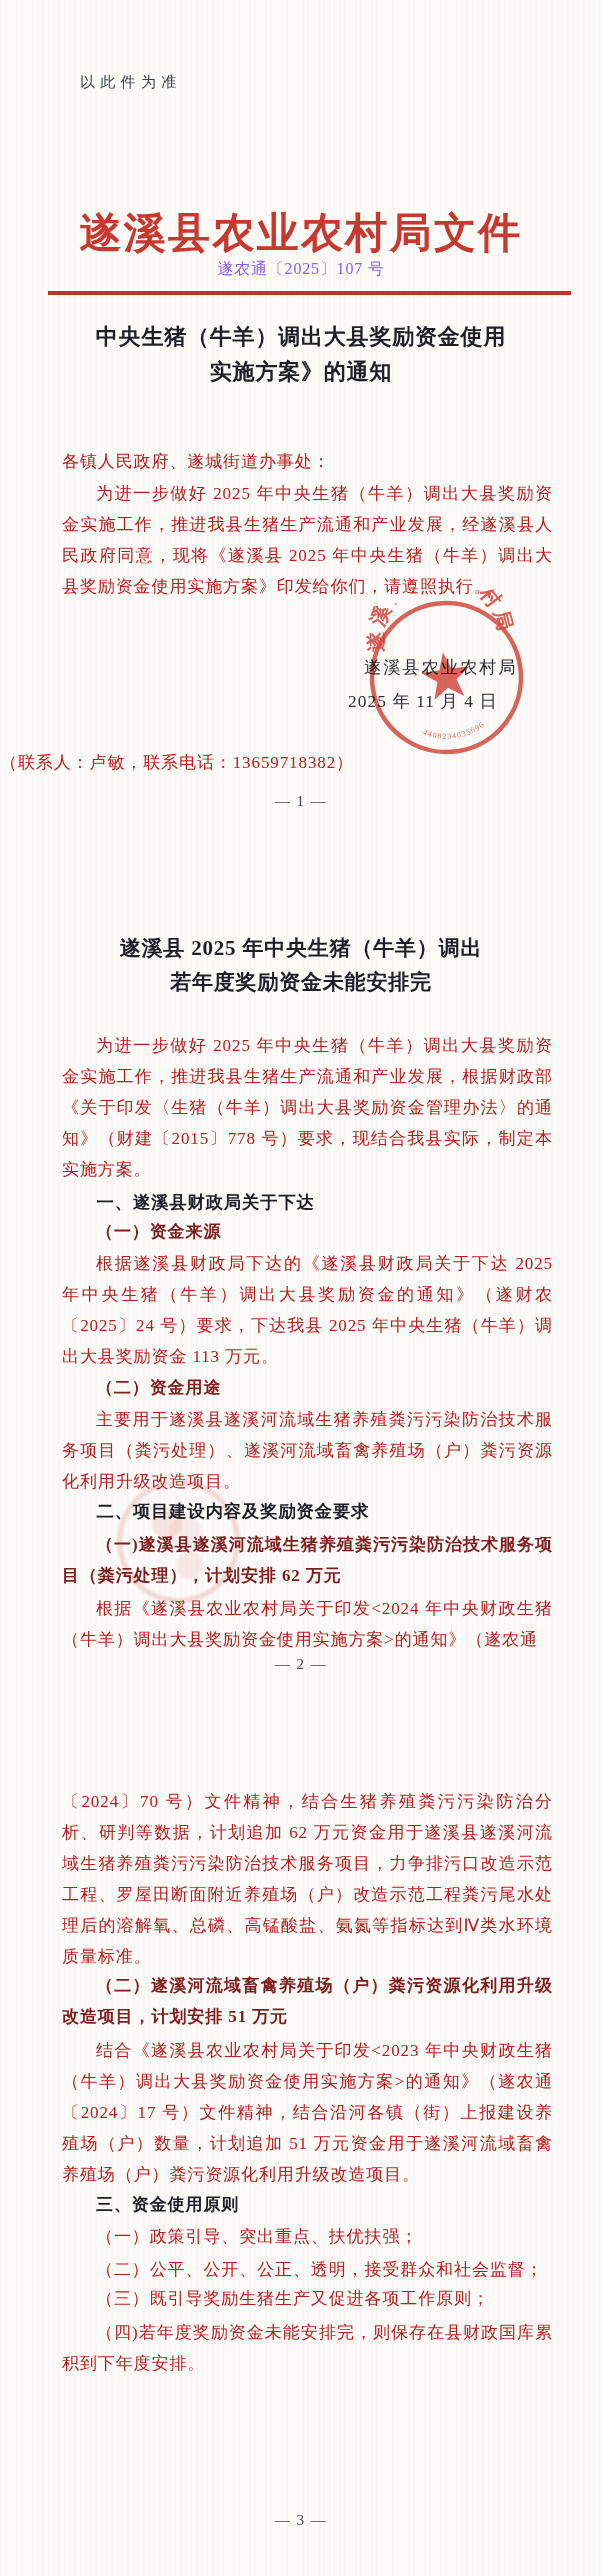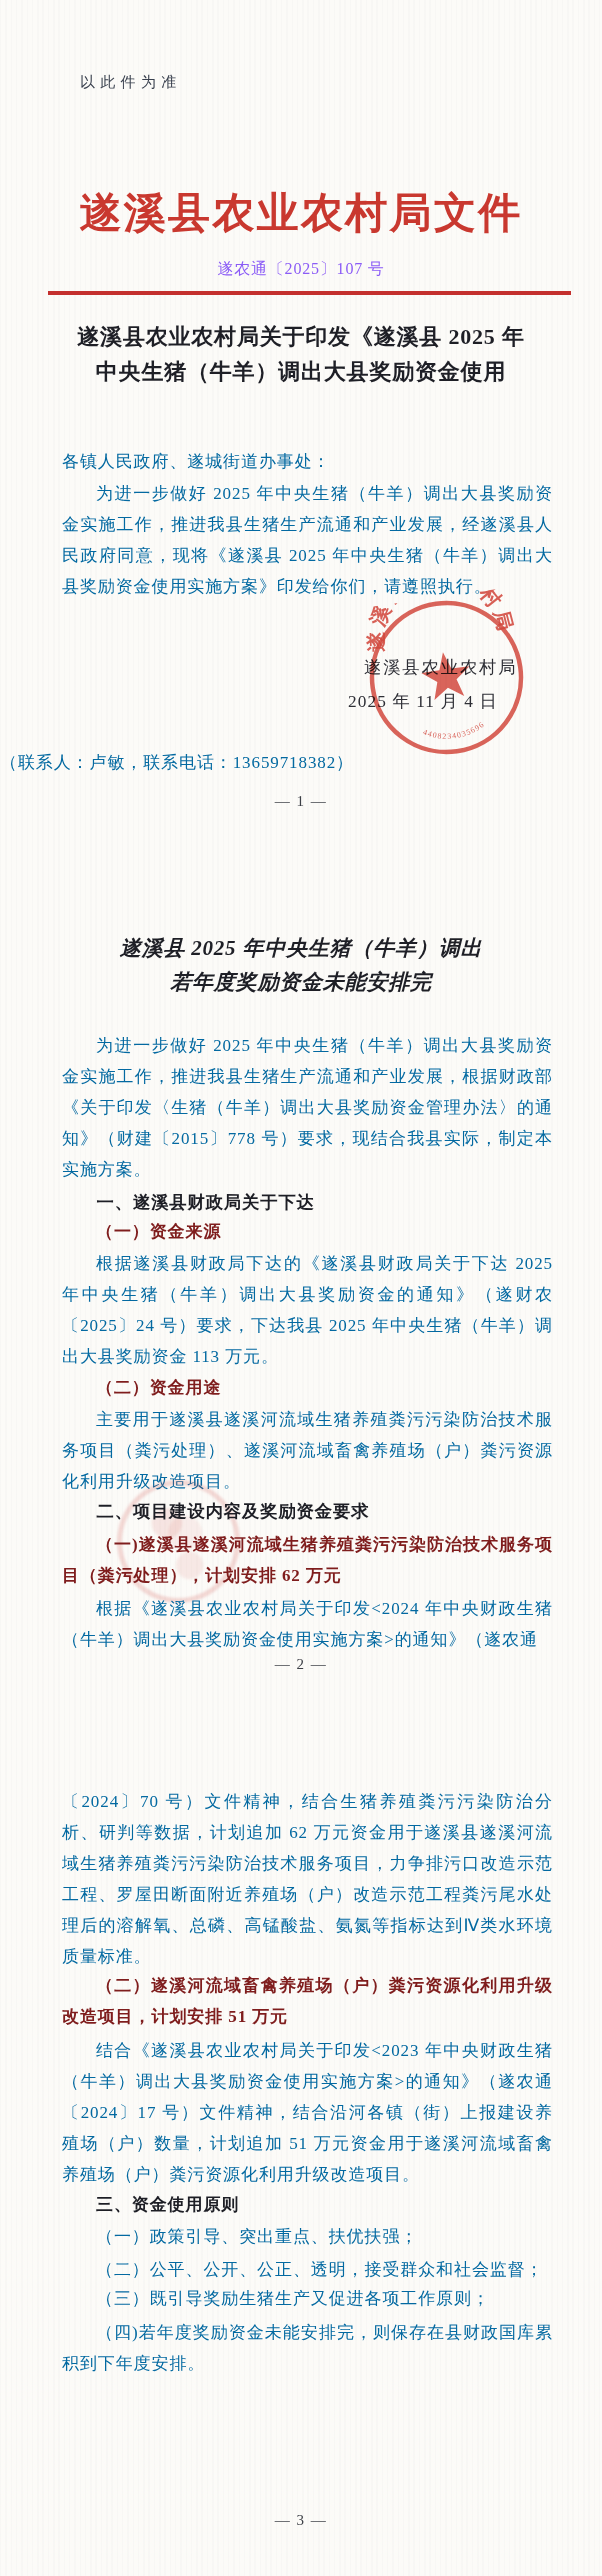--- a/index.html
+++ b/index.html
@@ -14,54 +14,54 @@
     color:#2e2f36;
   }
   .abs{ position:absolute; }
   .center{ left:0; width:602px; text-align:center; }
   .col{ left:62px; width:491px; }
   .para{
     font-size:17px;
     line-height:31px;
     text-align:justify;
     letter-spacing:0.9px;
-    color:#0369a1;
+    color:#b91c1c;
   }
   .indent{ text-indent:2em; }
   .bold{ font-weight:bold; color:#7f1d1d; }
   .hei{ font-family:"Liberation Sans", sans-serif; font-weight:bold; color:#1d1e25; }
   .annotation{
     font-size:15px;
     letter-spacing:5.3px;
     color:#39404e;
     font-weight:500;
   }
   .banner{
     font-size:42px;
     font-weight:900;
     letter-spacing:2.3px;
     color:#c9382f;
     line-height:47px;
+    margin-top:20px;
   }
   .docnum{ font-size:16px; letter-spacing:0.8px; color:#8b5cf6; }
   .red-rule{ height:3.8px; background:#c4302e; }
   .doc-title{
     font-size:22px;
     font-weight:bold;
     line-height:35px;
     color:#1e1f26;
     letter-spacing:0.8px;
   }
   .plan-title{
     font-size:21px;
     font-weight:bold;
     line-height:34px;
     color:#1e1f26;
     letter-spacing:0.8px;
-    font-style:italic;
   }
   .sig{ font-size:17.3px; letter-spacing:1.9px; color:#2e2f36; }
   .footer-num{ font-size:15px; letter-spacing:1.5px; color:#3c3f46; }
   .seal-svg{ mix-blend-mode:multiply; transform:rotate(-8deg); }
   .bleed-seal{
     width:123px; height:123px;
     border-radius:50%;
     border:5.3px solid rgba(205,72,64,0.20);
     background:
       radial-gradient(circle at 38% 35%, rgba(205,72,64,0.12) 0 14%, rgba(0,0,0,0) 16%),
@@ -76,22 +76,22 @@
 
 <div class="abs annotation" style="left:80px; top:73px;">以此件为准</div>
 
 <div class="abs center banner" style="top:190px;">遂溪县农业农村局文件</div>
 
 <div class="abs center docnum" style="top:259px;">遂农通〔2025〕107 号</div>
 
 <div class="abs red-rule" style="left:48px; top:291px; width:523px;"></div>
 
 <div class="abs center" style="top:319px;">
-  <div class="doc-title">遂溪县农业农村局关于印发《遂溪县 2025 年</div>
   <div class="doc-title">中央生猪（牛羊）调出大县奖励资金使用</div>
+  <div class="doc-title">实施方案》的通知</div>
 </div>
 
 <div class="abs col para" style="top:446px;">各镇人民政府、遂城街道办事处：</div>
 
 <div class="abs col para indent" style="top:478px;">为进一步做好 2025 年中央生猪（牛羊）调出大县奖励资金实施工作，推进我县生猪生产流通和产业发展，经遂溪县人民政府同意，现将《遂溪县 2025 年中央生猪（牛羊）调出大县奖励资金使用实施方案》印发给你们，请遵照执行。</div>
 
 <div class="abs sig" style="left:364px; top:655px;">遂溪县农业农村局</div>
 
 <div class="abs sig" style="left:348px; top:689px; letter-spacing:1.1px;">2025 年 11 月 4 日</div>
 

